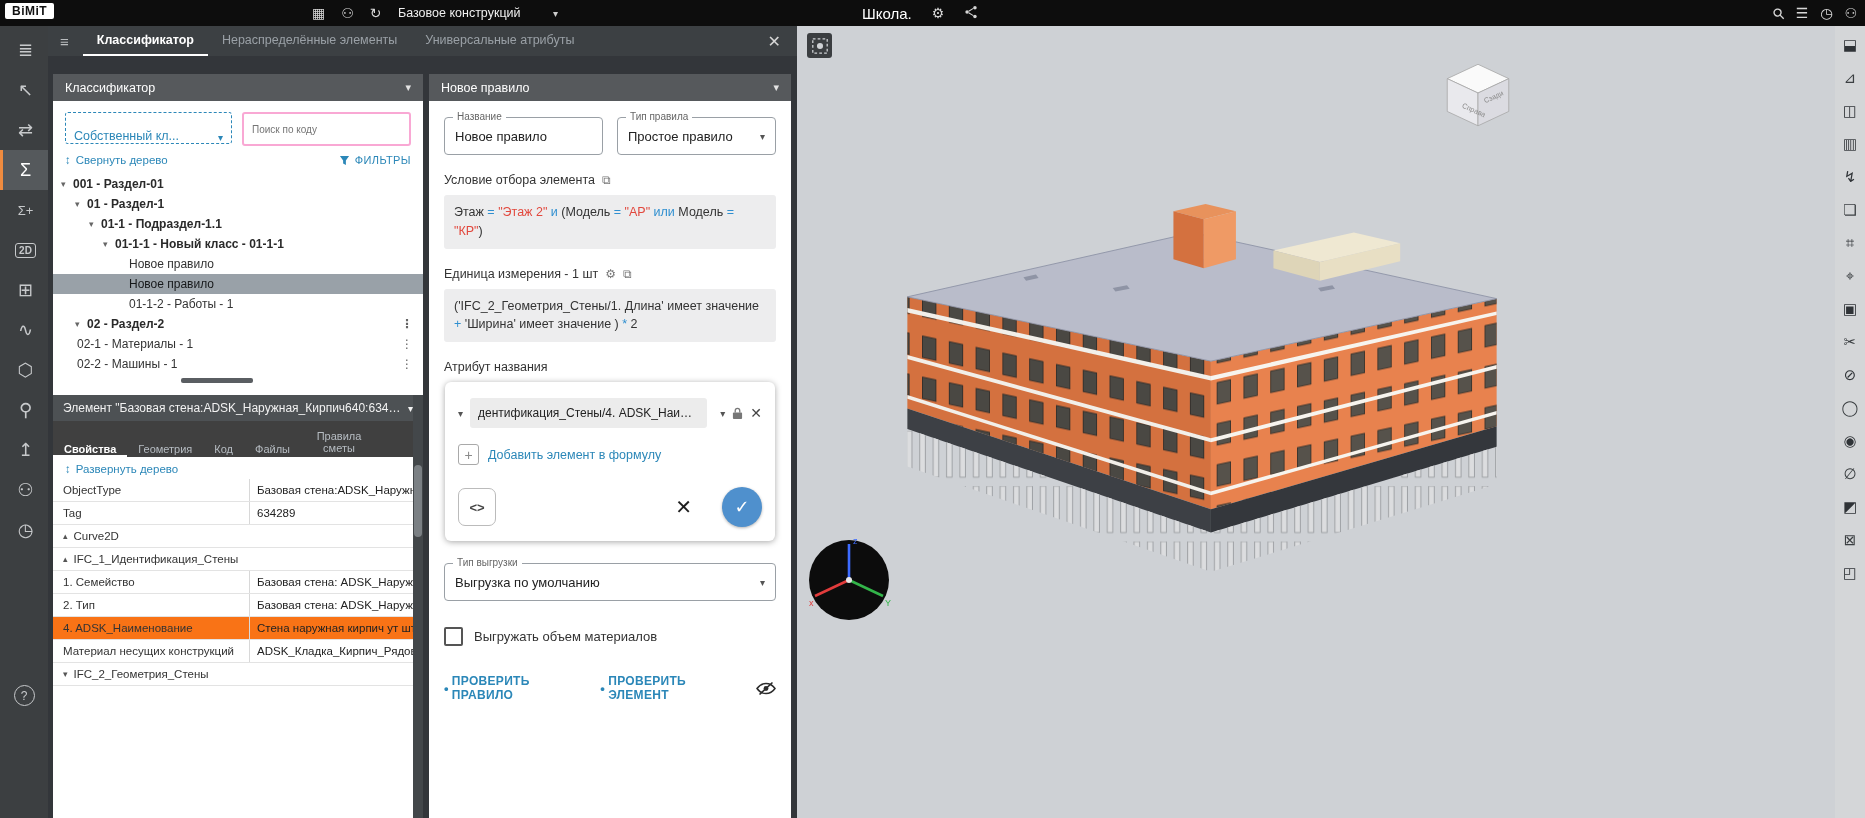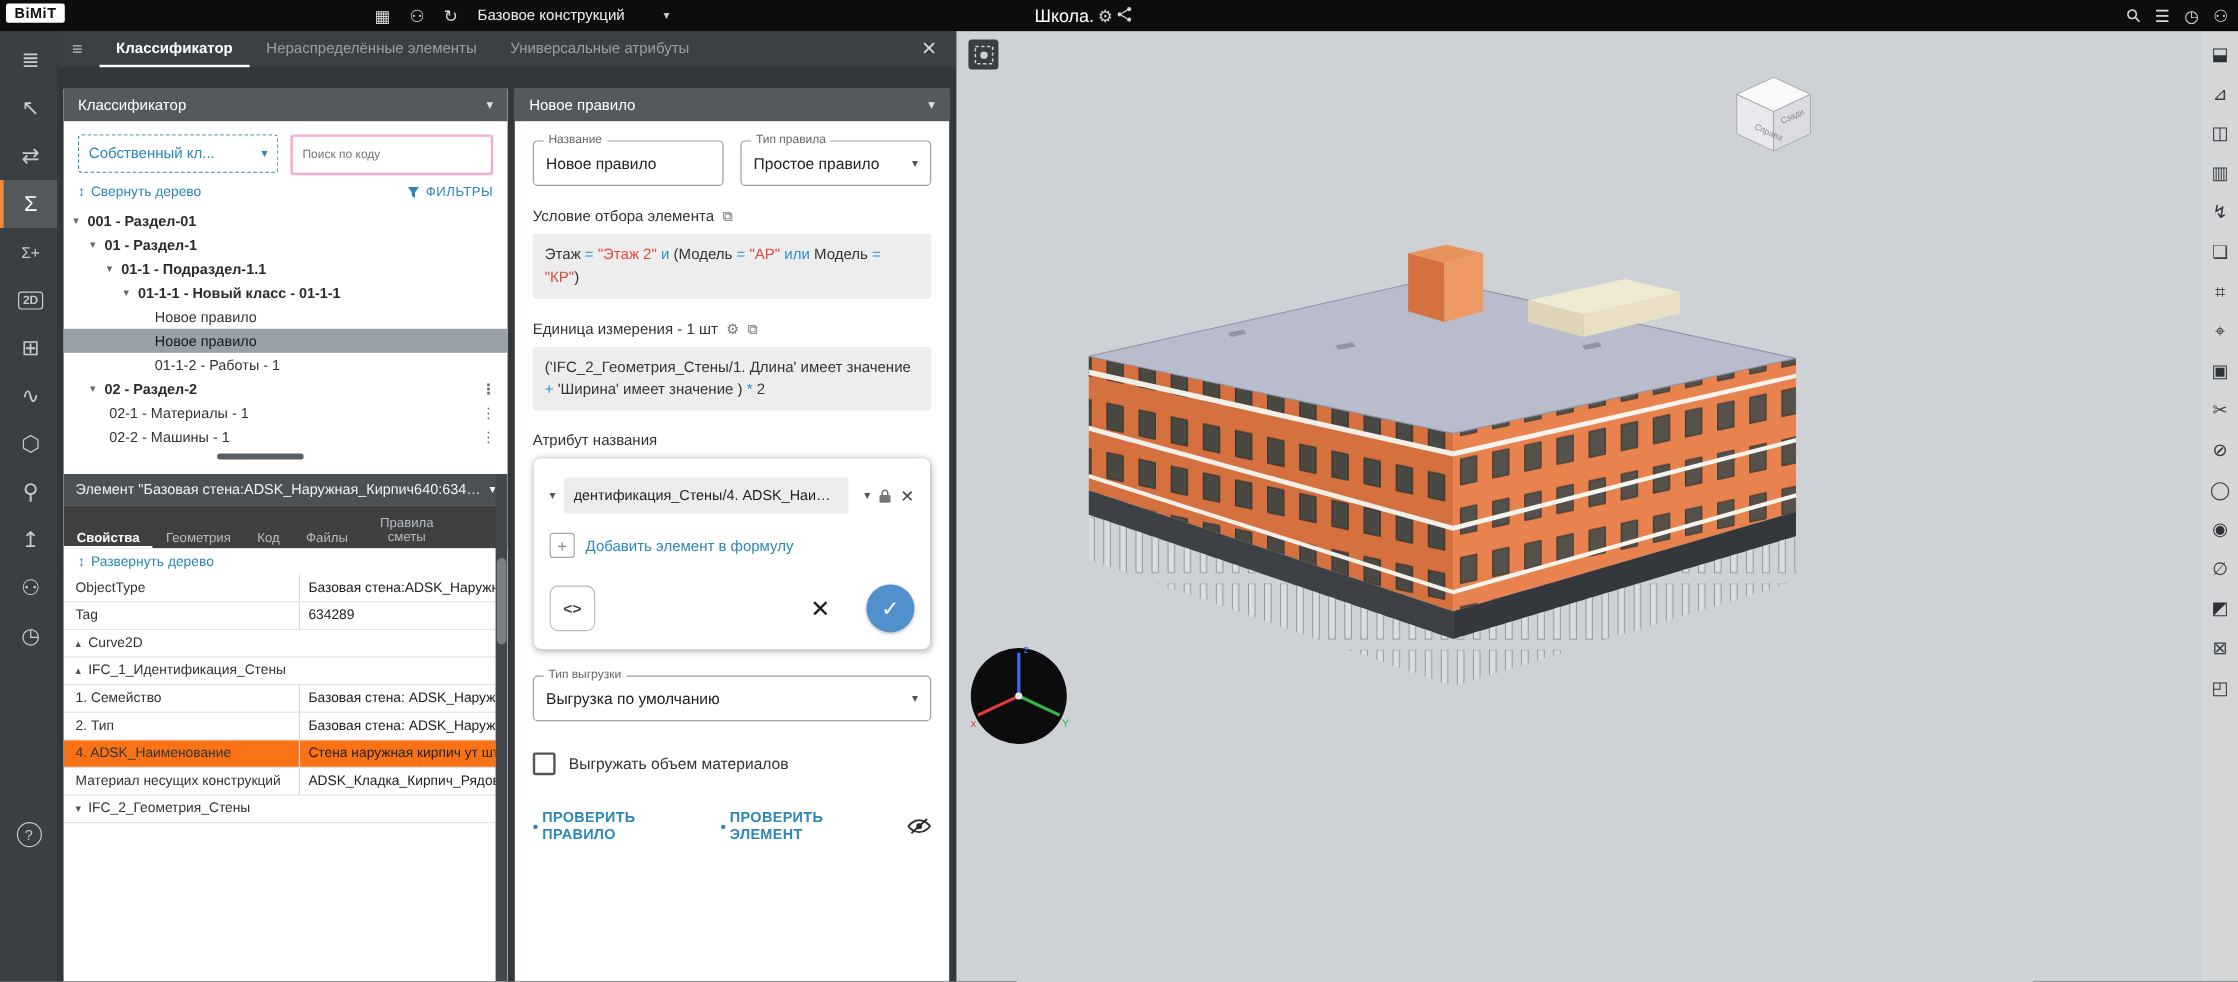--- a/index.html
+++ b/index.html
@@ -8,21 +8,21 @@
   
   #topbar{position:absolute;left:0;top:0;width:100%;height:26px;background:#0d0d0d;color:#e6e6e6;}
   .logo{position:absolute;left:5px;top:3px;background:#fff;color:#111;font-weight:bold;font-size:12px;
         padding:1px 7px;border-radius:2px;letter-spacing:.5px;}
   .tb-group{position:absolute;top:0;height:26px;display:flex;align-items:center;gap:16px;}
   .tb-ic{font-size:14px;color:#d6d6d6;cursor:pointer;line-height:1;}
   .tb-ws{left:312px;}
   .ws-select{position:absolute;left:398px;top:0;height:26px;width:160px;display:flex;align-items:center;
              justify-content:space-between;color:#f0f0f0;font-size:12.5px;cursor:pointer;}
   .ws-select .caret{font-size:10px;color:#ccc;}
-  .tb-center{left:862px;gap:3px;}
+  .tb-center{left:862px;gap:20px;}
   .tb-title{font-size:15px;color:#fff;}
   .tb-right{right:8px;gap:12px;}
   .search-glyph{display:inline-block;transform:rotate(-45deg);font-size:15px;}
   
   #left-rail{position:absolute;left:0;top:26px;width:48px;bottom:0;background:#3c3f41;
              display:flex;flex-direction:column;align-items:stretch;padding-top:4px;}
   .rail-item{height:40px;display:flex;align-items:center;justify-content:center;color:#c7c9cb;
              font-size:18px;cursor:pointer;border-left:3px solid transparent;}
   .rail-item.small{font-size:13px;}
   .rail-item .boxed{border:1.5px solid #c7c9cb;border-radius:3px;font-size:10px;padding:1px 3px;font-weight:bold;}
@@ -39,35 +39,35 @@
   .ptab.active{color:#fff;border-bottom-color:#fff;font-weight:bold;}
   .tabs-close{align-self:center;margin-left:auto;margin-right:16px;font-size:16px;color:#d6d6d6;cursor:pointer;}
   
   #classifier-panel{position:absolute;left:5px;top:48px;width:370px;bottom:0;background:#fff;
                     display:flex;flex-direction:column;overflow:hidden;}
   .sec-header{height:27px;flex:0 0 27px;background:#56595c;color:#fff;display:flex;align-items:center;
               padding:0 12px;font-size:12.5px;}
   .sec-header .caret{margin-left:auto;font-size:11px;color:#e3e3e3;cursor:pointer;}
   .cls-controls{display:flex;gap:10px;padding:11px 12px 4px;}
   .dd-dashed{flex:1;height:30px;border:1px dashed #2b87b8;border-radius:3px;color:#2b87b8;font-size:12.5px;
-             display:flex;align-items:center;justify-content:space-between;padding:0 8px;cursor:pointer;}
+             display:flex;align-items:flex-end;justify-content:space-between;padding:0 8px;cursor:pointer;}
   .dd-dashed .caret{font-size:10px;}
   .search-box{flex:1;height:30px;border:2px solid #f9a8d4;border-radius:3px;padding:0 8px;font-size:10px;
               font-family:inherit;color:#333;outline:none;}
   .filters-row{display:flex;align-items:center;justify-content:space-between;padding:4px 12px 6px;}
   .lnk{color:#2b87b8;font-size:11.5px;cursor:pointer;display:flex;align-items:center;gap:5px;}
   .lnk.caps{font-size:11px;letter-spacing:.4px;font-weight:normal;}
   .tree{padding-top:2px;}
   .tnode{height:20px;display:flex;align-items:center;font-size:12px;color:#333;cursor:pointer;}
   .tnode.b{font-weight:bold;color:#2a2a2a;}
   .tnode .caret{font-size:9px;color:#666;width:12px;flex:0 0 12px;}
   .tnode.selected{background:#99a1a8;color:#16181a;}
   .tnode .kebab{margin-left:auto;margin-right:10px;color:#666;font-size:12px;}
   .i0{padding-left:8px}.i1{padding-left:22px}.i2{padding-left:36px}.i3{padding-left:50px}
-  .leafA{padding-left:76px}.leafB{padding-left:38px}
+  .leafA{padding-left:76px}.leafB{padding-left:24px}
   .hscroll{height:5px;width:72px;background:#5a5e62;border-radius:2px;margin:4px 0 0 128px;}
   
   .element-section{margin-top:12px;display:flex;flex-direction:column;flex:1;position:relative;overflow:hidden;}
   .element-header{height:26px;flex:0 0 26px;background:#4d5154;color:#f2f2f2;display:flex;align-items:center;
                   padding:0 10px;font-size:12px;}
   .element-header .txt{white-space:nowrap;overflow:hidden;text-overflow:ellipsis;flex:1;}
   .element-header .caret{margin-left:6px;font-size:10px;}
   .element-tabs{height:36px;flex:0 0 36px;background:#404040;display:flex;align-items:flex-end;color:#b6bcc2;font-size:11px;}
   .etab{display:flex;align-items:center;padding:0 11px;border-bottom:2px solid transparent;cursor:pointer;text-align:center;}
   .etab.active{color:#fff;border-bottom-color:#fff;font-weight:bold;}

